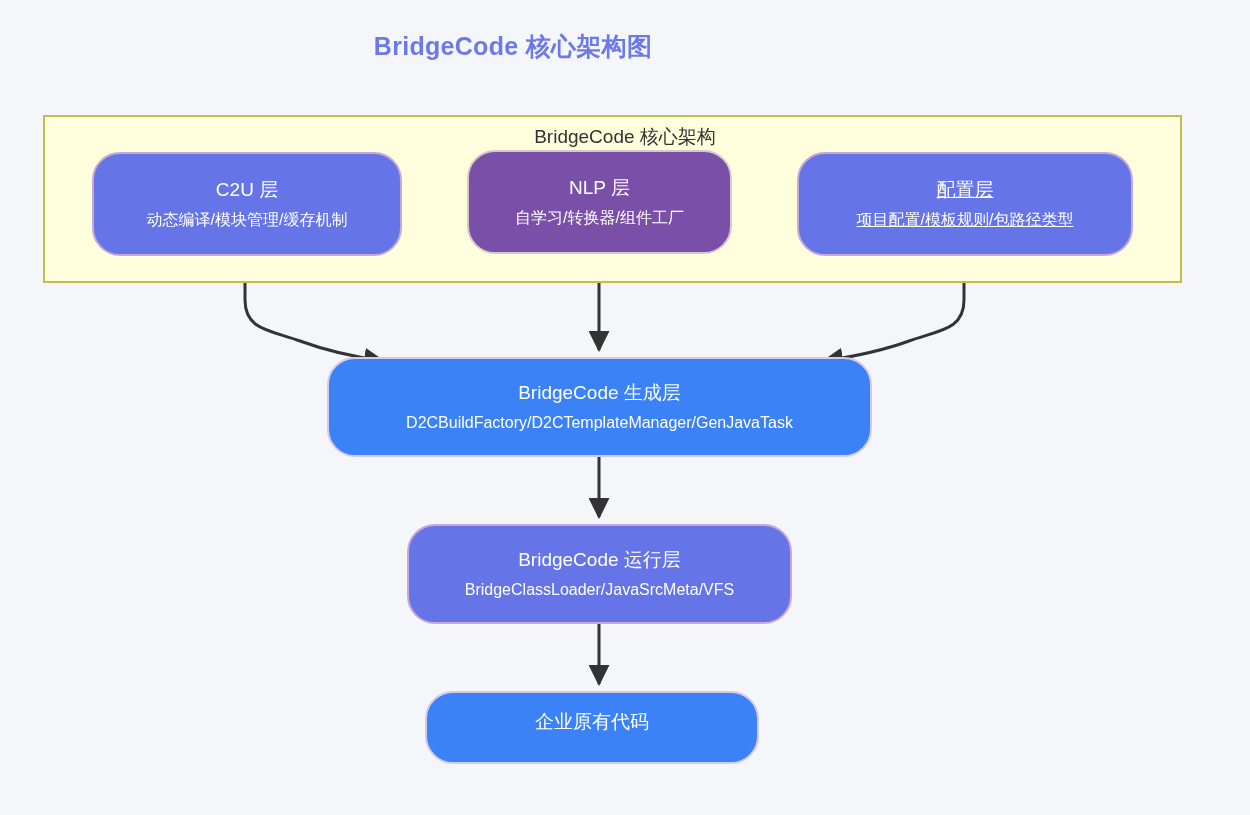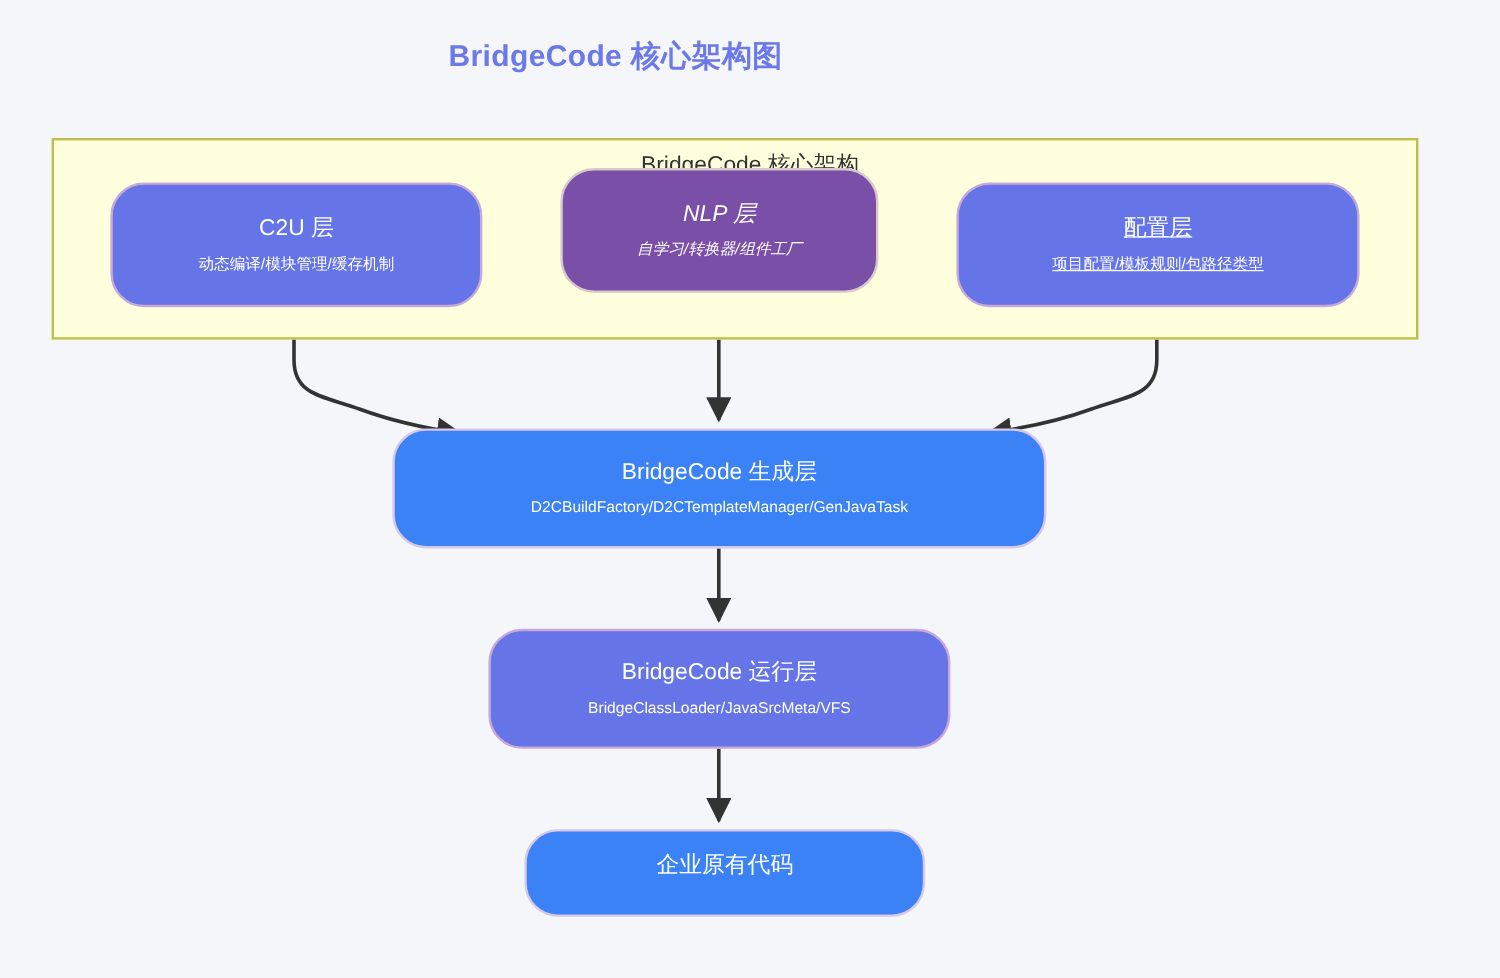--- a/index.html
+++ b/index.html
@@ -62,36 +62,36 @@
     border-style: solid;
     border-radius: 28px;
   }
   .node .node-title {
     font-size: 19px;
     line-height: 1.05;
     margin-bottom: 12px;
     white-space: nowrap;
   }
   .node .node-sub {
-    font-size: 13px;
+    font-size: 16px;
     line-height: 1.05;
     white-space: nowrap;
   }
 
   .fill-blue   { background: #6575e8; border-color: #c8a8d8; }
   .fill-purple { background: #3b82f6; border-color: #d8c8e8; }
   .fill-purple-olive { background: #7a4fa8; border-color: #d8c8cc; }
 
   
   #node-c2u      { left: 92px;  top: 152px; width: 310px; height: 104px; }
-  #node-nlp      { left: 467px; top: 140px; width: 265px; height: 104px; font-style: italic; }
+  #node-nlp      { left: 467px; top: 150px; width: 265px; height: 104px; }
   #node-config   { left: 797px; top: 152px; width: 336px; height: 104px; text-decoration: underline; }
   #node-gen      { left: 327px; top: 357px; width: 545px; height: 100px; }
   #node-runtime  { left: 407px; top: 524px; width: 385px; height: 100px; }
-  #node-legacy   { left: 437px; top: 691px; width: 334px; height: 73px; }
+  #node-legacy   { left: 425px; top: 691px; width: 334px; height: 73px; }
 
   
   #edges {
     position: absolute;
     left: 0;
     top: 0;
     width: 1250px;
     height: 815px;
     pointer-events: none;
   }

